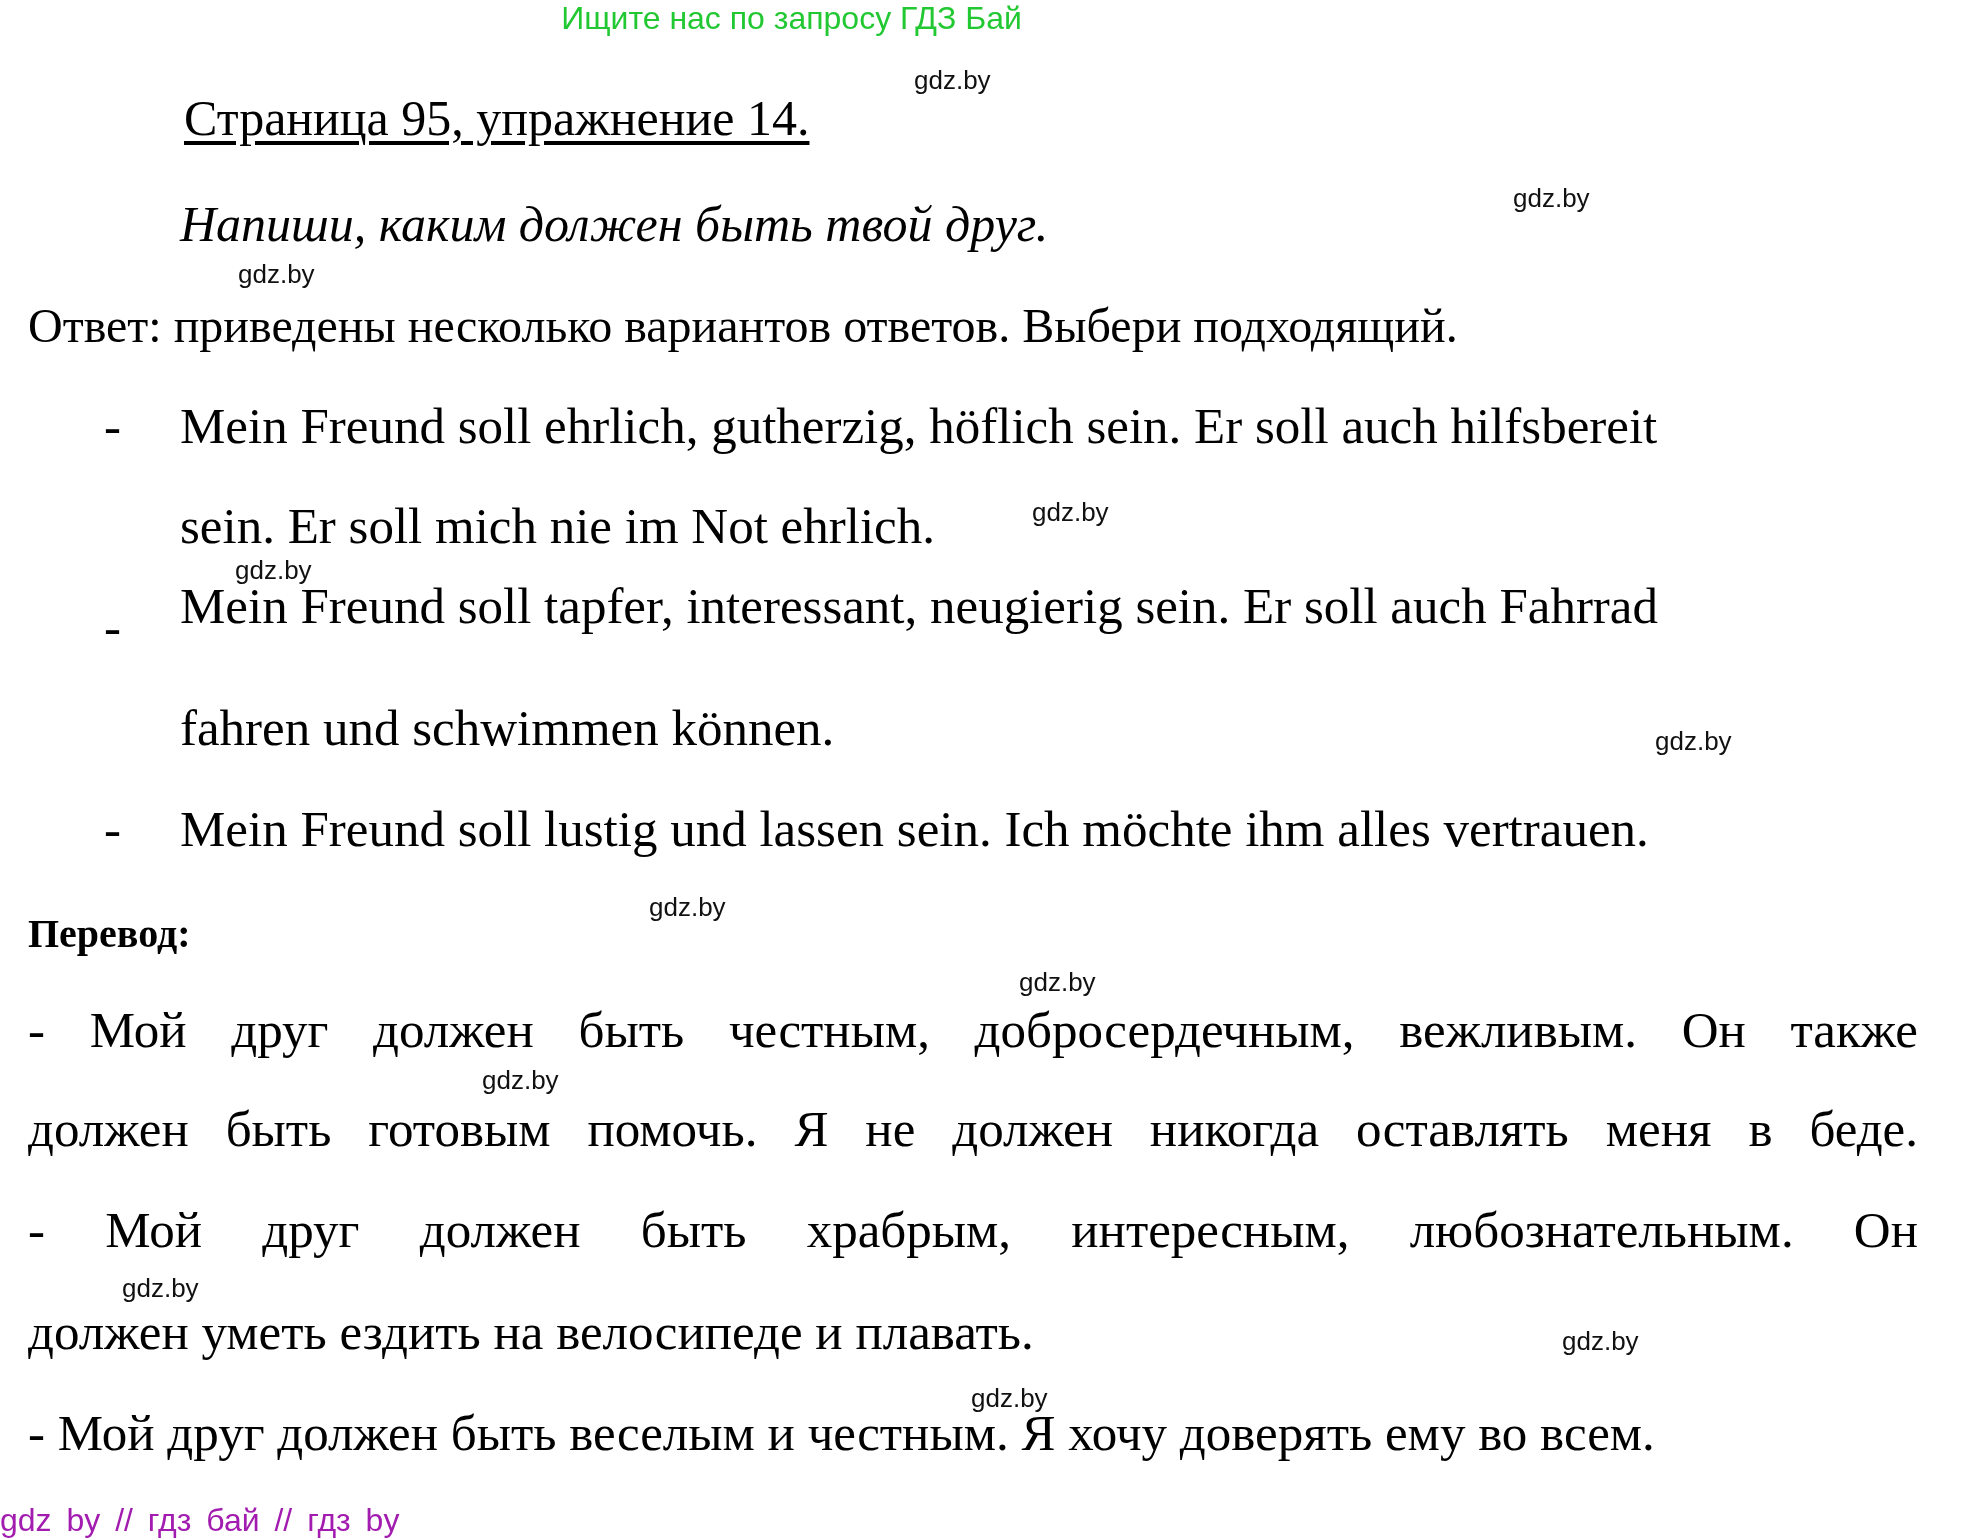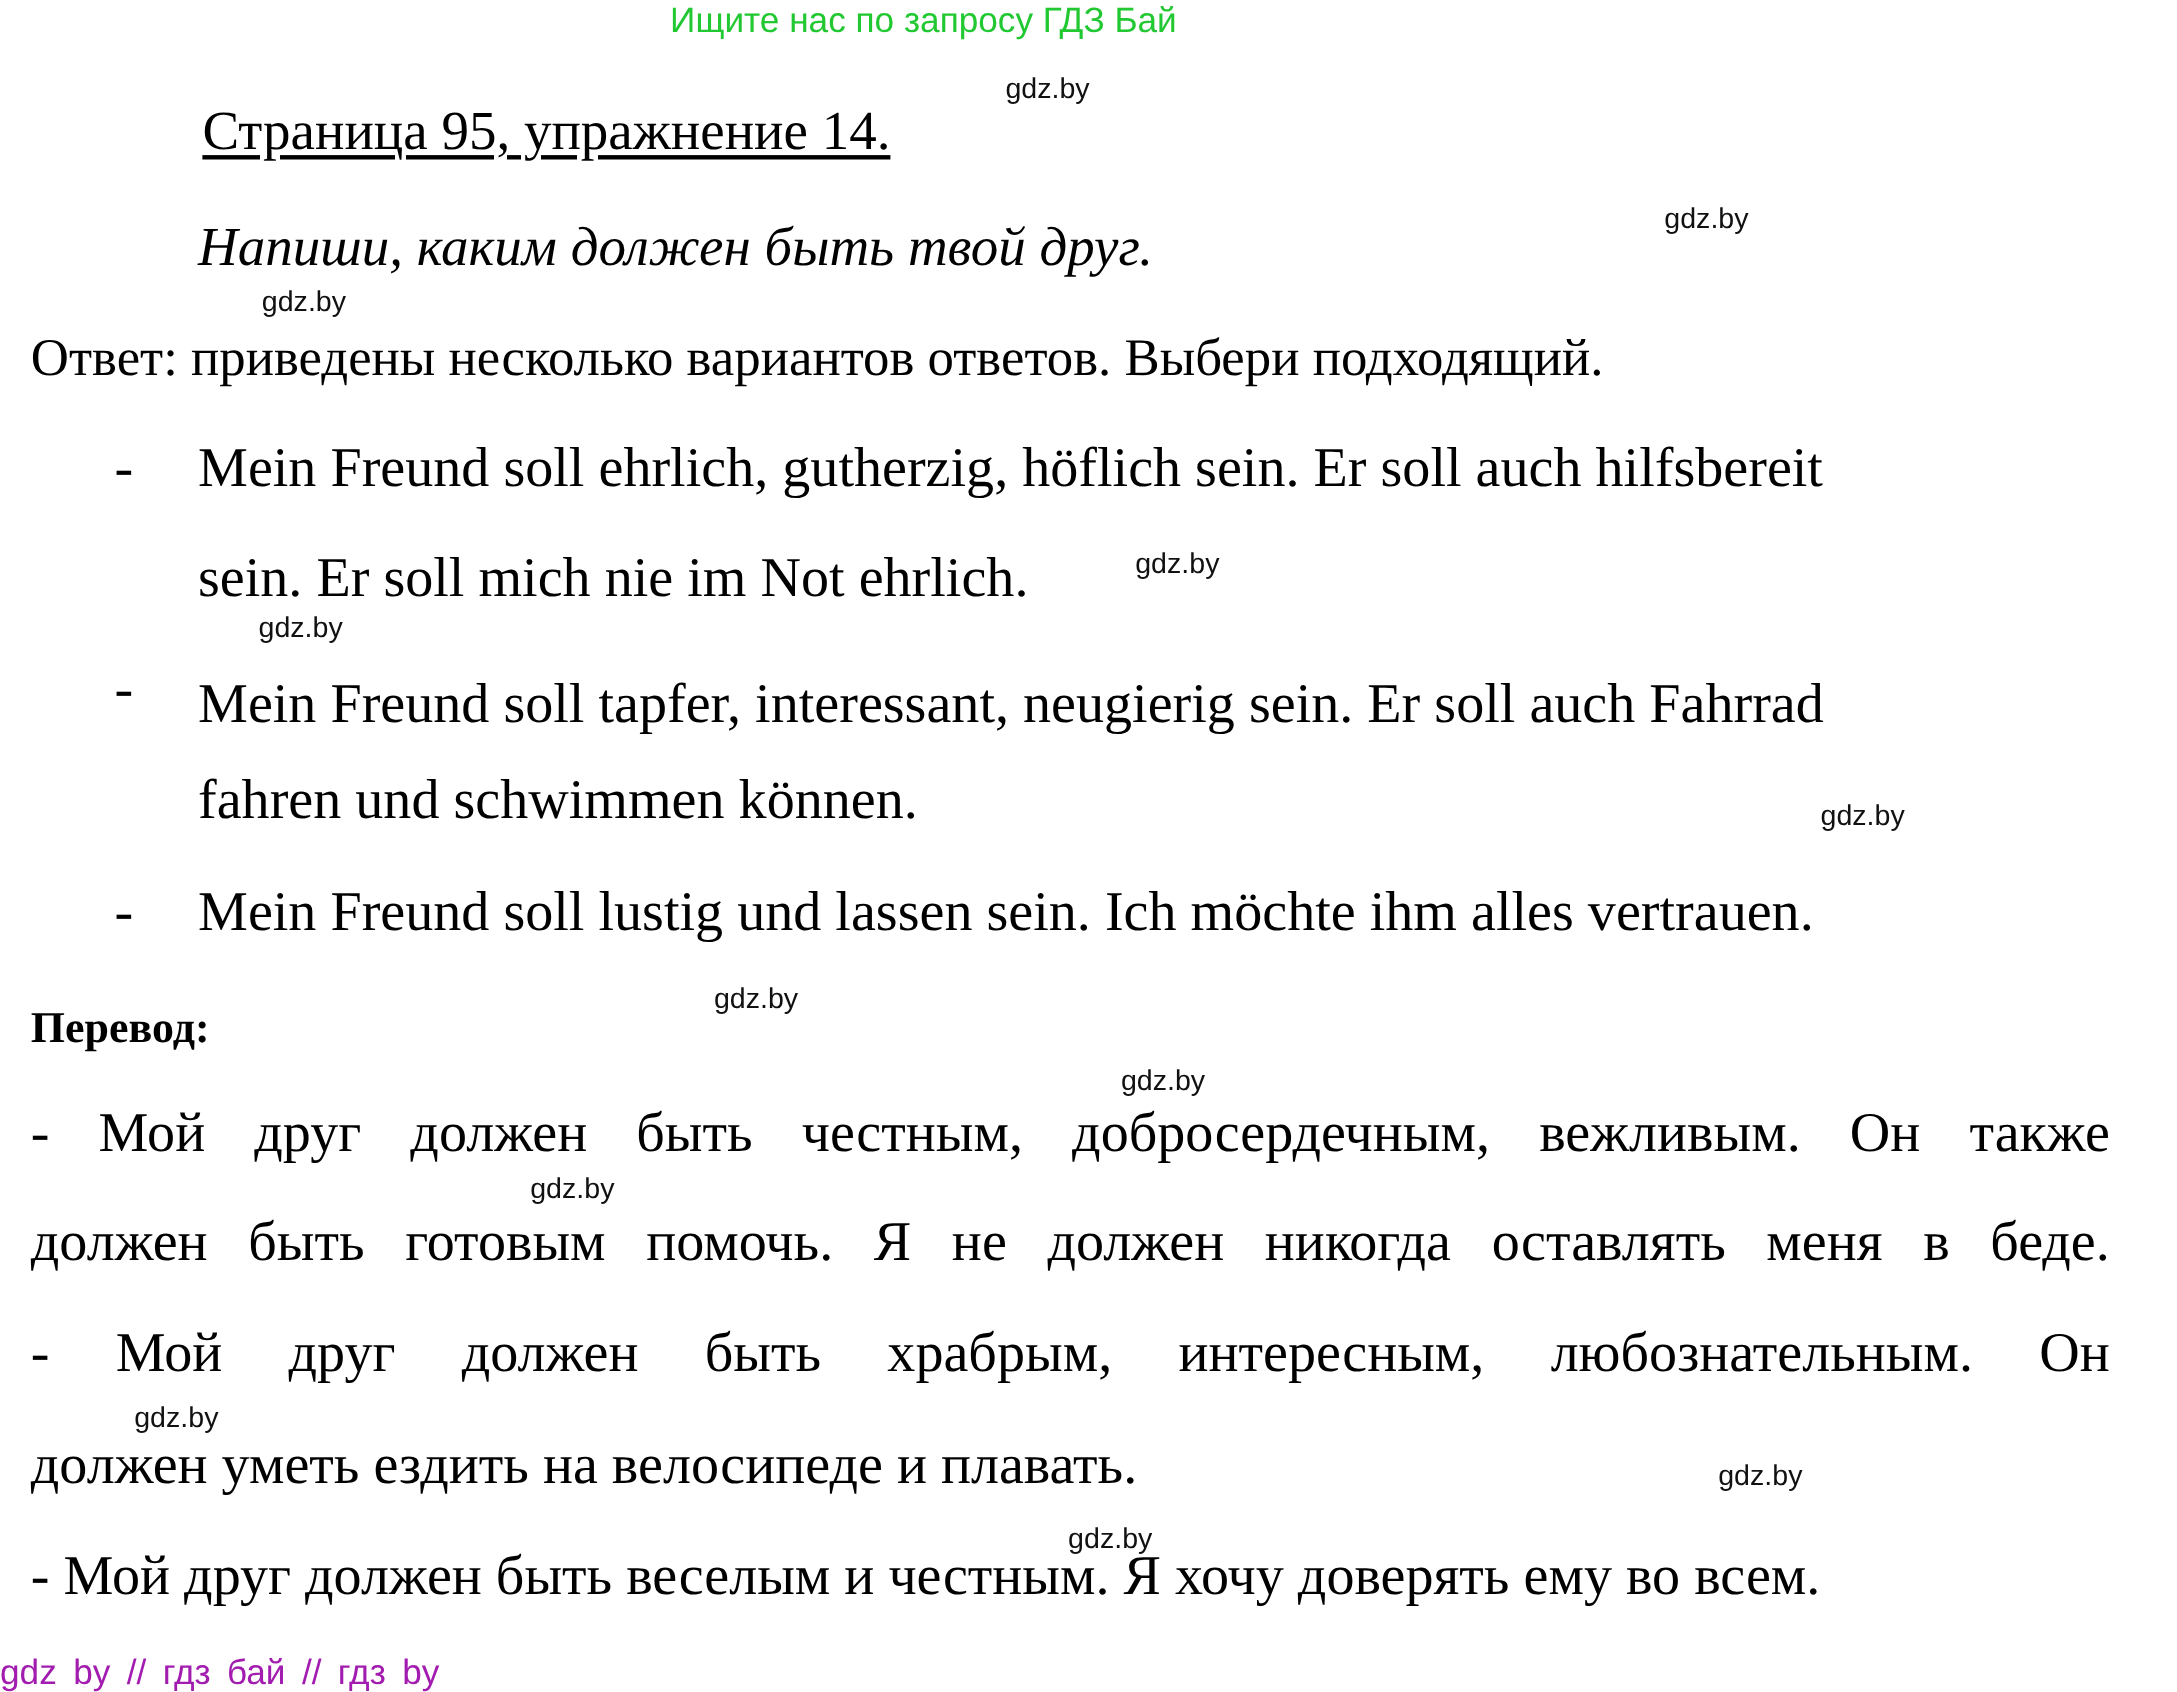--- a/index.html
+++ b/index.html
@@ -1,18 +1,18 @@
 <!DOCTYPE html>
 <html><head>
 <meta charset="utf-8">
 <style>
   html,body{margin:0;padding:0;background:#fff;}
   body{width:1979px;height:1538px;position:relative;overflow:hidden;font-family:"Liberation Serif",serif;color:#000;}
   .abs{position:absolute;white-space:nowrap;}
-  .top-banner{left:0;width:1583px;text-align:center;top:0;font-family:"Liberation Sans",sans-serif;font-size:32px;color:#22c832;line-height:36px;padding-left:48px;}
+  .top-banner{left:0;width:1583px;text-align:center;top:0;font-family:"Liberation Sans",sans-serif;font-size:32px;color:#22c832;line-height:36px;}
   .footer{left:0;width:1979px;top:1502px;font-family:"Liberation Sans",sans-serif;font-size:32px;color:#a21caf;line-height:36px;word-spacing:6px;}
   .wm{font-family:"Liberation Sans",sans-serif;font-size:26px;color:#111;line-height:28px;}
   .title{left:184px;top:88px;font-size:50px;line-height:60px;text-decoration:underline;text-decoration-thickness:4px;text-underline-offset:6px;}
   .subtitle{left:180px;top:194px;font-size:50px;font-style:italic;line-height:60px;}
   .answer{left:28px;top:296px;font-size:48px;font-weight:normal;line-height:60px;}
   .de{font-size:51px;line-height:60px;}
   .bullet{left:104px;font-size:51px;line-height:60px;}
   .heading2{left:28px;top:904px;font-size:40px;font-weight:bold;line-height:60px;}
   .ru{left:28px;width:1890px;font-size:51px;line-height:60px;text-align:justify;text-align-last:justify;white-space:normal;}
   .ru.last{text-align-last:left;}
@@ -24,21 +24,21 @@
 
 <div class="abs title">Страница 95, упражнение 14.</div>
 <div class="abs subtitle">Напиши, каким должен быть твой друг.</div>
 <div class="abs answer">Ответ: приведены несколько вариантов ответов. Выбери подходящий.</div>
 
 <div class="abs bullet" style="top:396px">-</div>
 <div class="abs de" style="left:180px;top:396px">Mein Freund soll ehrlich, gutherzig, höflich sein. Er soll auch hilfsbereit</div>
 <div class="abs de" style="left:180px;top:496px">sein. Er soll mich nie im Not ehrlich.</div>
 
 <div class="abs bullet" style="top:597px">-</div>
-<div class="abs de" style="left:180px;top:610px">Mein Freund soll tapfer, interessant, neugierig sein. Er soll auch Fahrrad</div>
+<div class="abs de" style="left:180px;top:576px">Mein Freund soll tapfer, interessant, neugierig sein. Er soll auch Fahrrad</div>
 <div class="abs de" style="left:180px;top:698px">fahren und schwimmen können.</div>
 
 <div class="abs bullet" style="top:799px">-</div>
 <div class="abs de" style="left:180px;top:799px">Mein Freund soll lustig und lassen sein. Ich möchte ihm alles vertrauen.</div>
 
 <div class="abs heading2">Перевод:</div>
 
 <div class="abs ru" style="top:1000px">- Мой друг должен быть честным, добросердечным, вежливым. Он также</div>
 <div class="abs ru" style="top:1099px">должен быть готовым помочь. Я не должен никогда оставлять  меня в беде.</div>
 <div class="abs ru" style="top:1200px">- Мой друг должен быть храбрым, интересным, любознательным. Он</div>

